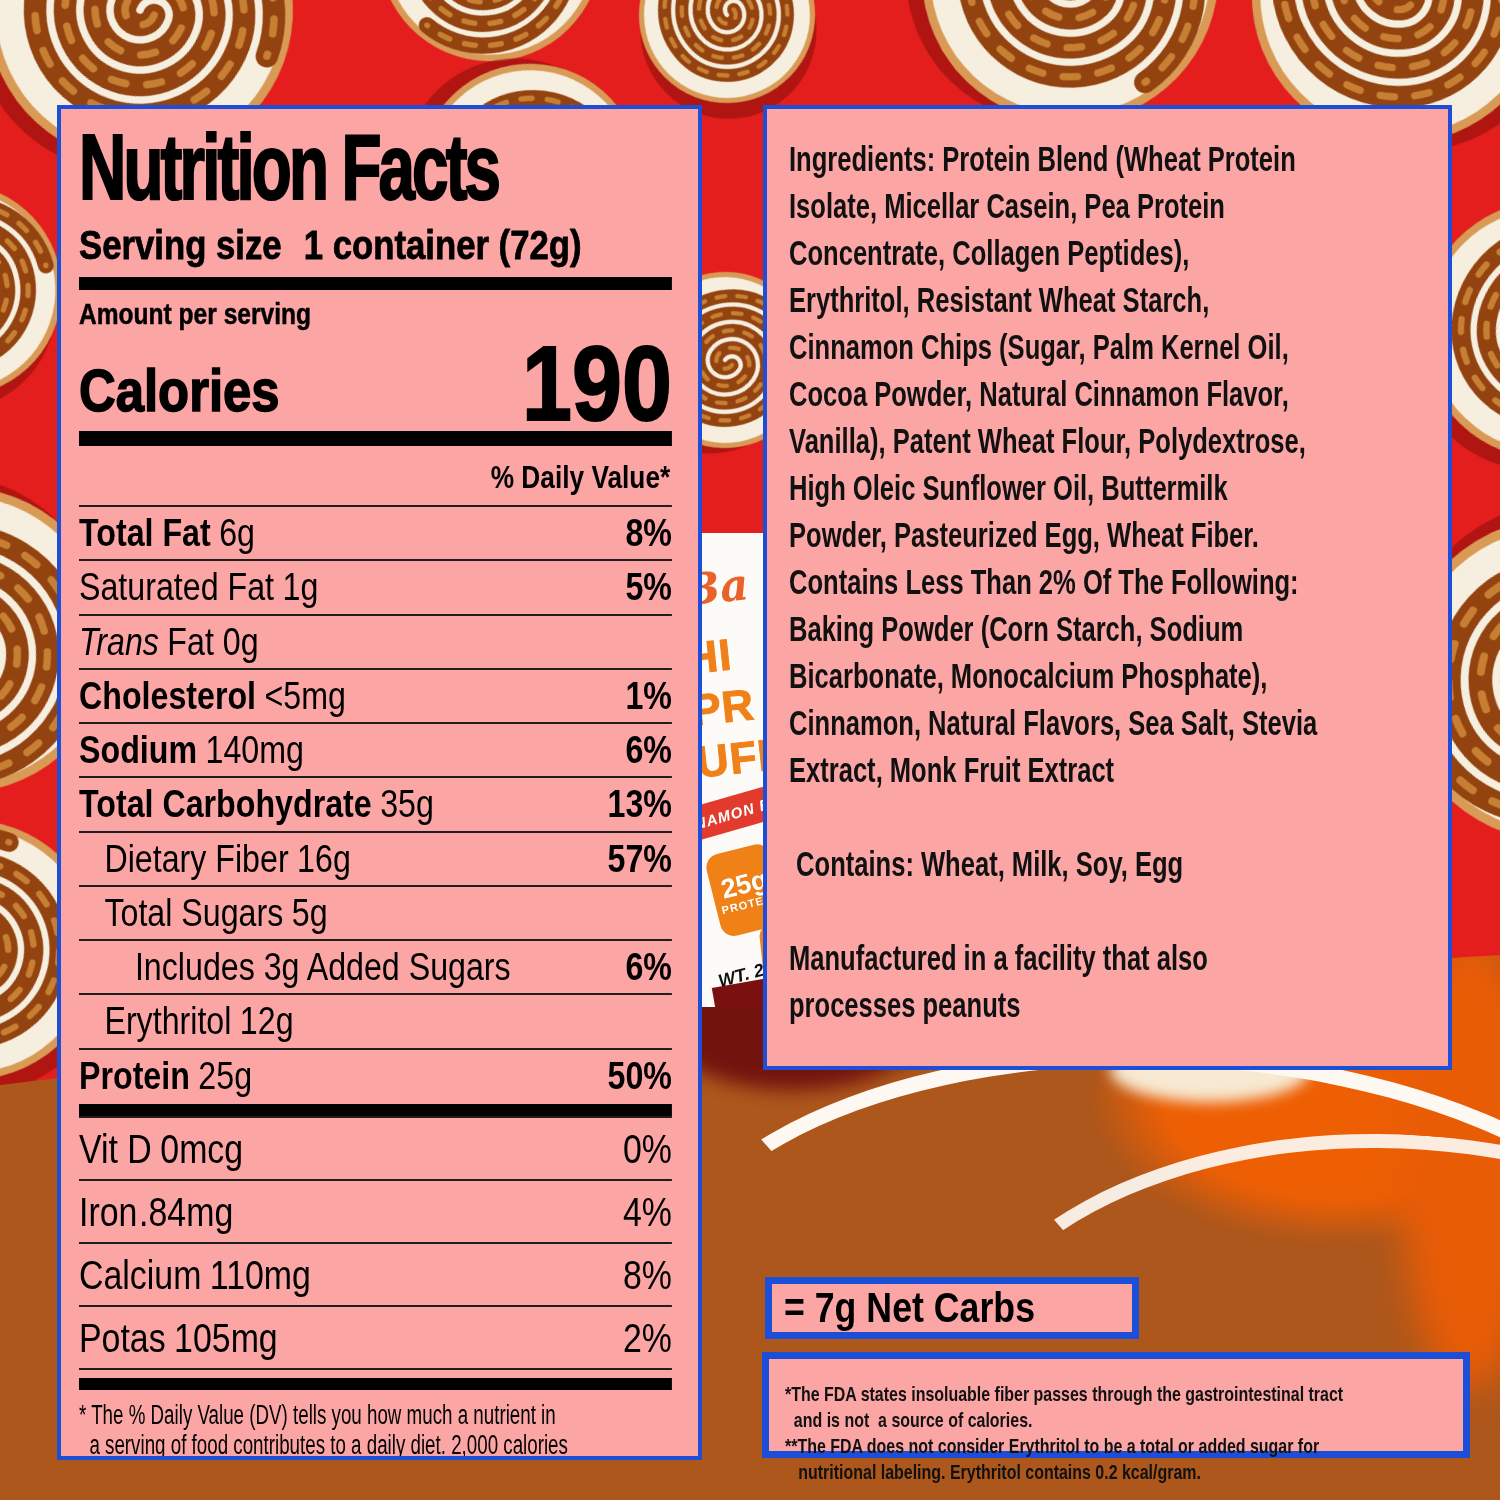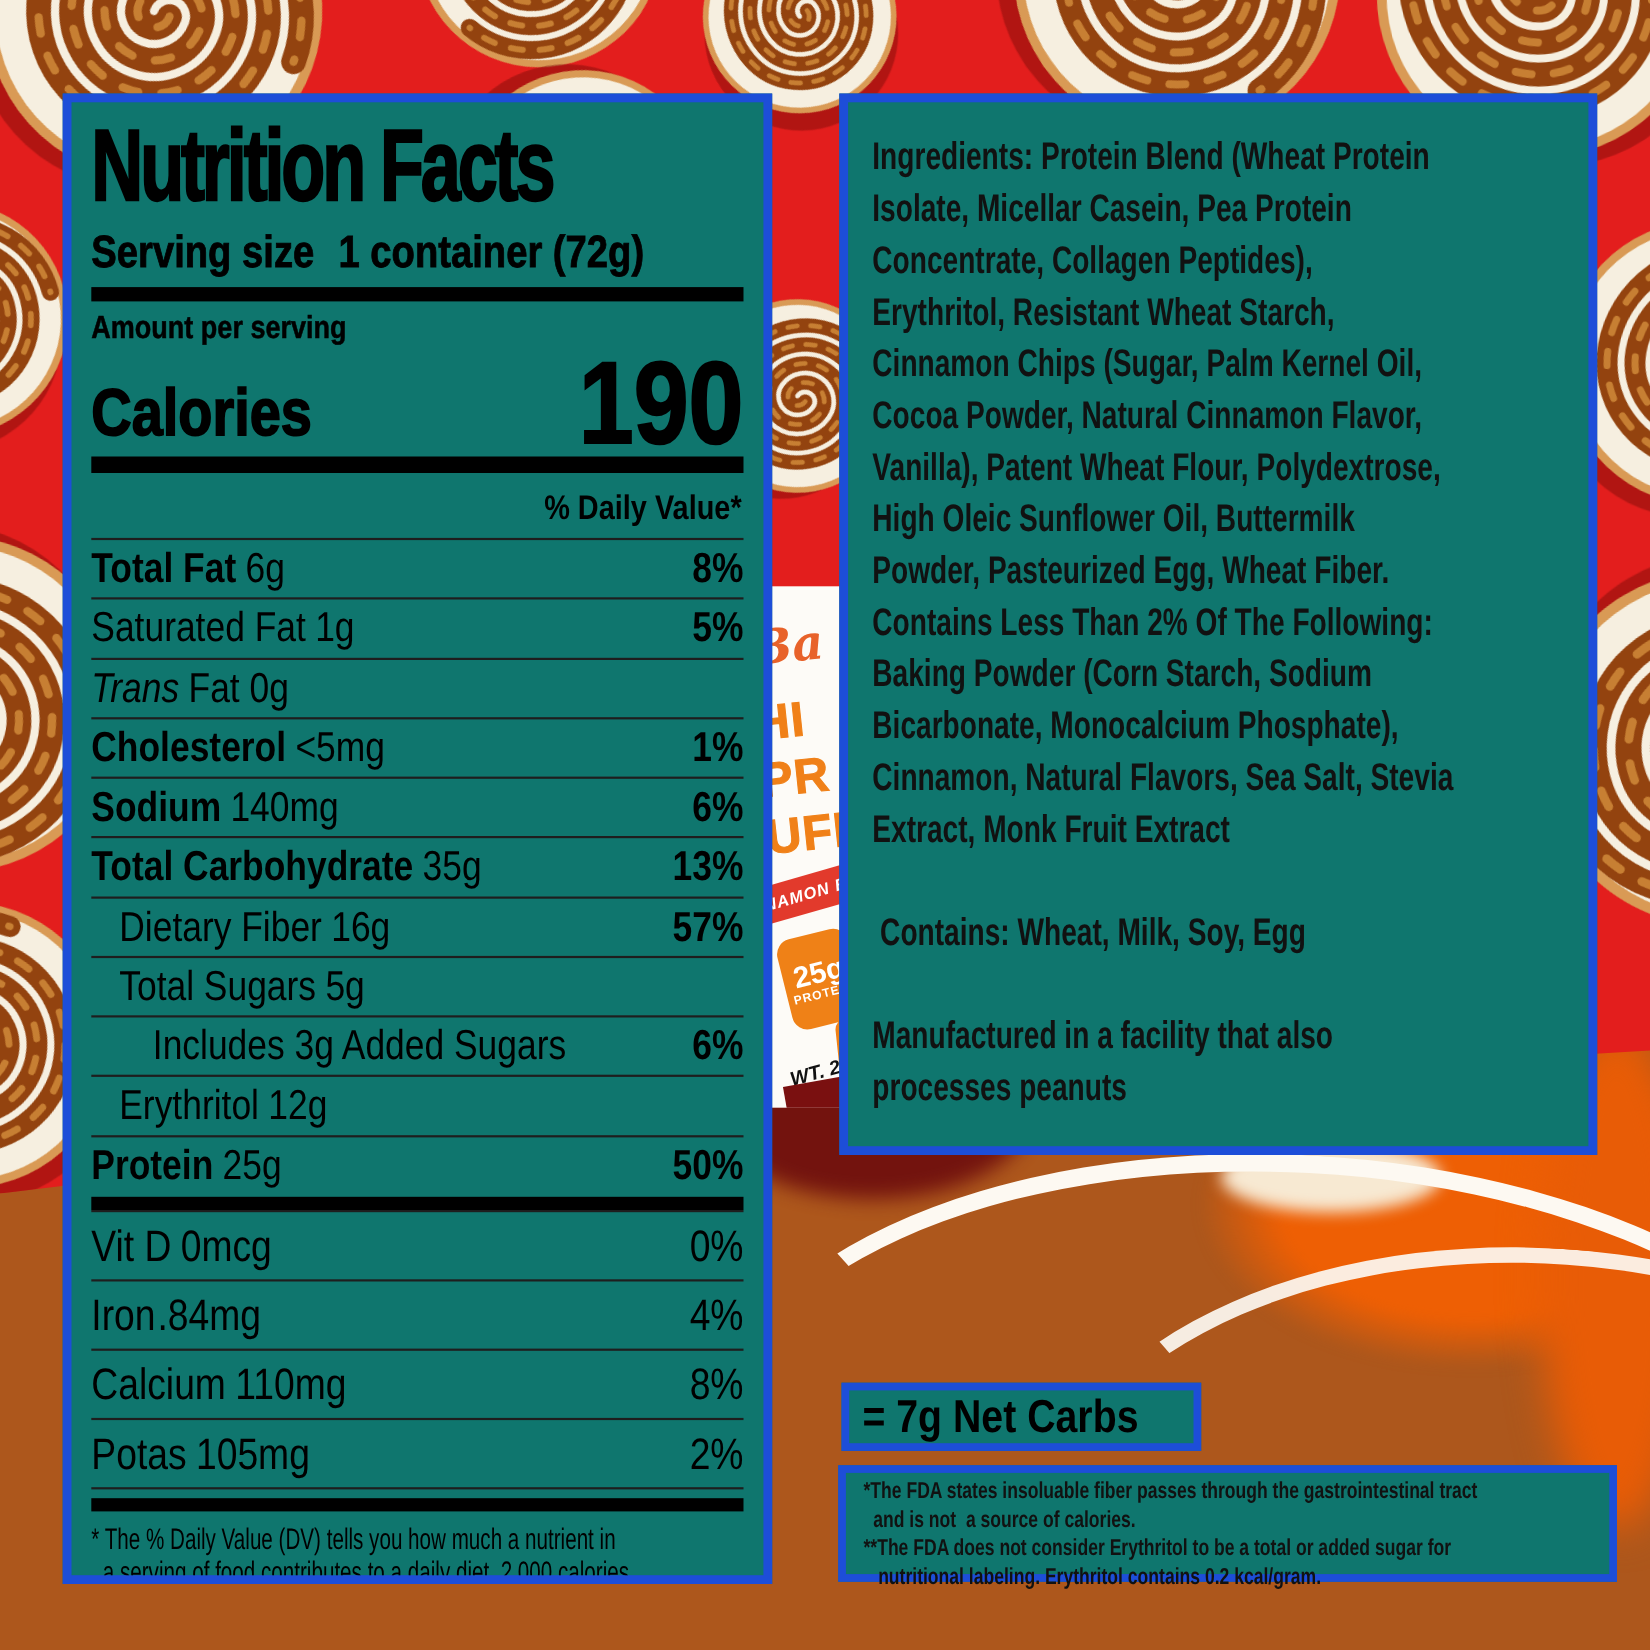--- a/index.html
+++ b/index.html
@@ -45,21 +45,21 @@
     align-items:center;justify-content:center;}
   .pkg-badge .v{font-size:27px;font-weight:900;color:#fff;line-height:28px;}
   .pkg-badge .l{font-size:11px;font-weight:700;color:#fff;letter-spacing:1px;}
   .pkg-badge2{position:absolute;left:46px;top:396px;width:40px;height:62px;background:#ef8117;border-radius:10px;}
   .pkg-wt{position:absolute;left:0px;top:428px;font-size:18px;font-weight:700;font-style:italic;
     color:#111;transform:rotate(-9deg);white-space:nowrap;}
   .pkg-bottom{position:absolute;left:-6px;top:448px;width:110px;height:30px;background:#7a1010;
     transform:rotate(-4deg);}
 
   
-  .panel{position:absolute;background:#0f766e;border:8px solid #1d4ed8;box-sizing:border-box;z-index:3;}
+  .panel{position:absolute;background:#fca5a5;border:4px solid #1d4ed8;box-sizing:border-box;z-index:3;margin-top:20px;}
 
   
   .npanel{left:57px;top:85px;width:645px;height:1355px;padding:8px 18px;overflow:hidden;}
   .nscale{width:700px;transform:scaleX(0.847);transform-origin:left top;}
   .nf-title{font-size:92px;font-weight:900;letter-spacing:-4px;line-height:100px;
     -webkit-text-stroke:2.2px #000;white-space:nowrap;width:833px;transform:scaleX(0.84);transform-origin:left top;}
   .serving{display:flex;gap:26px;font-size:41px;font-weight:700;-webkit-text-stroke:.8px #000;
     height:56px;align-items:center;white-space:nowrap;}
   .bar{background:#000;}
   .bar1{height:13px;margin:4px 0 8px;}
@@ -89,25 +89,25 @@
 
   
   .ipanel{left:763px;top:85px;width:689px;height:965px;padding:26px 22px;overflow:hidden;}
   .itext{font-size:35px;font-weight:700;line-height:47px;white-space:pre;color:#111;
     width:900px;transform:scaleX(0.73);transform-origin:left top;}
 
   
   .cbox{left:765px;top:1072px;width:374px;height:170px;border-width:7px;padding:10px 12px;}
   .ctext{font-size:42px;font-weight:700;line-height:52px;white-space:pre;
     width:430px;transform:scaleX(0.82);transform-origin:left top;}
-  .netbox{left:765px;top:1257px;width:327px;height:62px;border-width:7px;padding:12px 12px;
+  .netbox{left:765px;top:1257px;width:374px;height:62px;border-width:7px;padding:12px 12px;
     display:flex;align-items:center;}
   .nettext{font-size:42px;font-weight:700;white-space:nowrap;width:410px;
     transform:scaleX(0.85);transform-origin:left center;}
-  .fdabox{left:762px;top:1332px;width:708px;height:106px;border-width:7px;padding:4px 16px;}
+  .fdabox{left:762px;top:1332px;width:708px;height:106px;border-width:7px;padding:22px 16px;}
   .fdatext{font-size:21px;font-weight:700;line-height:26px;white-space:pre;color:#111;
     width:900px;transform:scaleX(0.76);transform-origin:left top;}
 </style>
 </head>
 <body>
 
 <div class="canvas">
 
   <svg width="0" height="0" style="position:absolute" aria-hidden="true">
     <defs>

